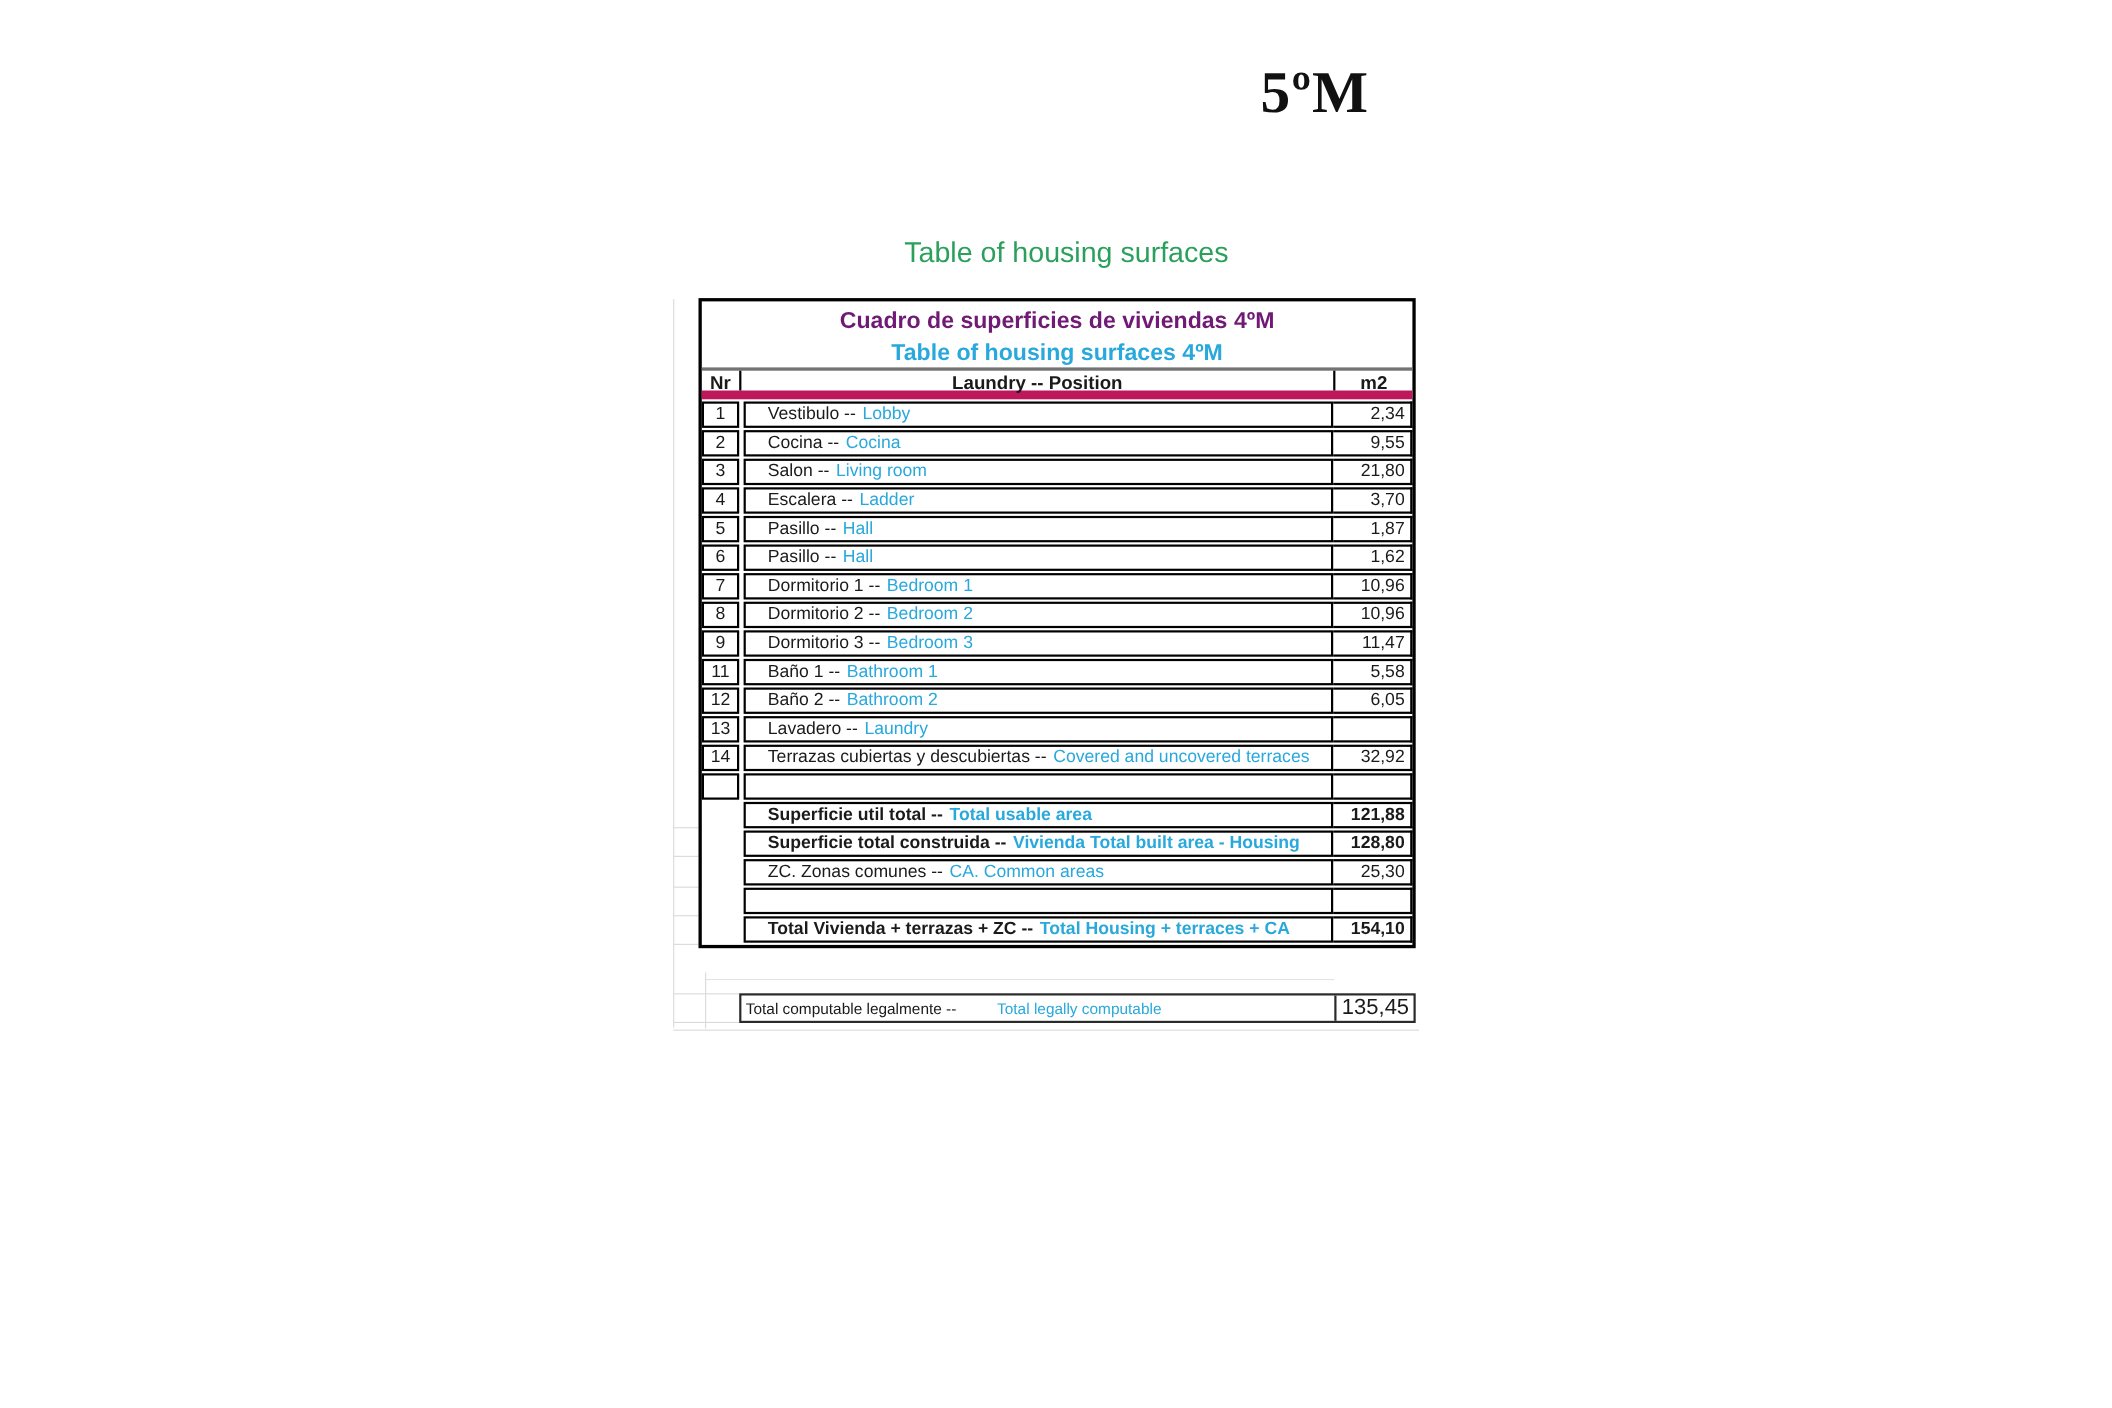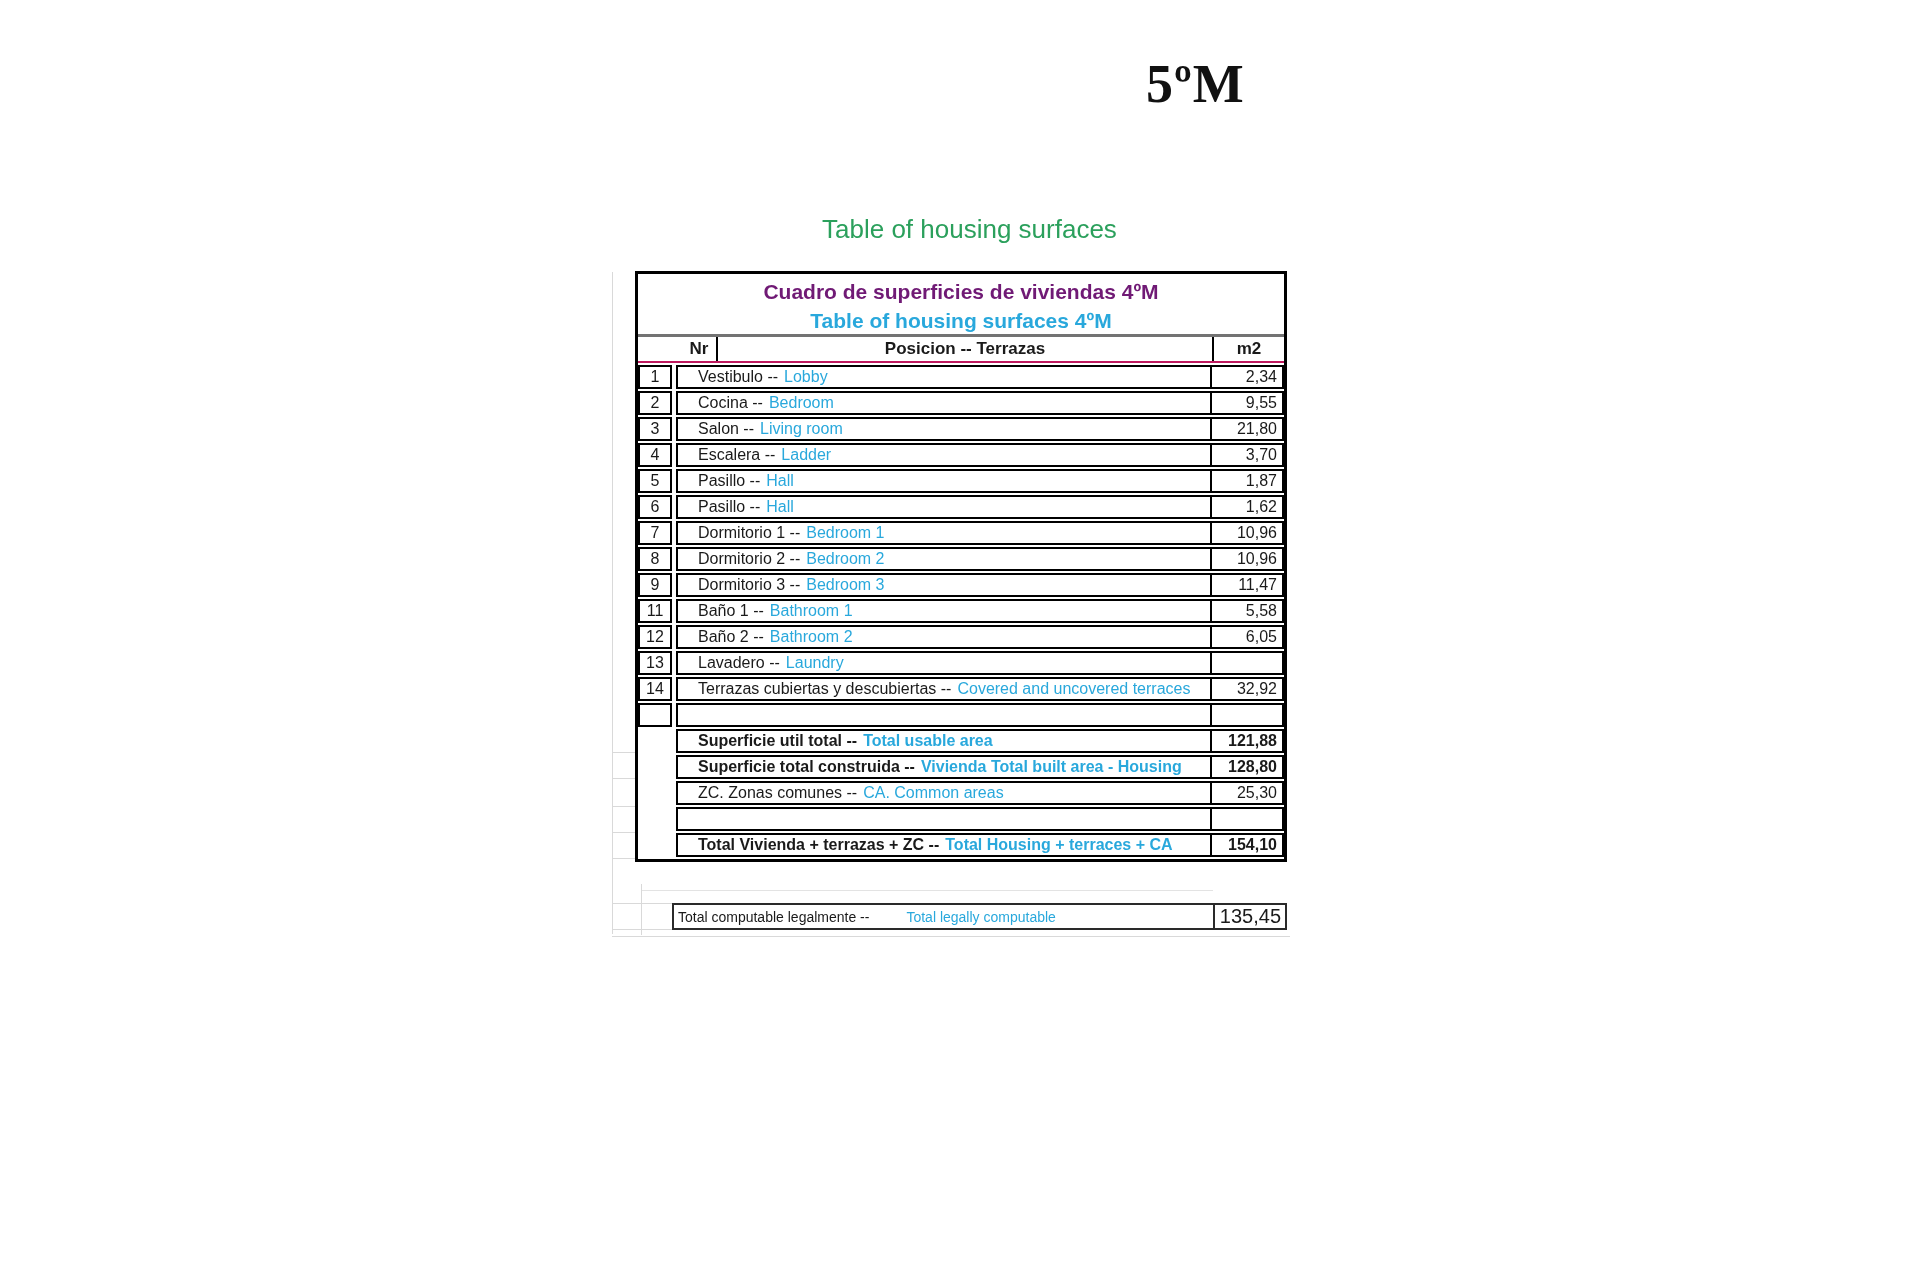--- a/index.html
+++ b/index.html
@@ -27,21 +27,21 @@
   }
   .t-title1 {
     height: 34px; line-height: 36px; text-align: center;
     font-size: 21px; font-weight: 700; color: #701a75;
   }
   .t-title2 {
     height: 29px; line-height: 26px; text-align: center;
     font-size: 21px; font-weight: 700; color: #29A8DC;
     border-bottom: 3px solid #737373;
   }
-  .t-header { display: flex; height: 26px; font-weight: 700; border-bottom: 2px solid #be185d; padding-left: 44px; }
+  .t-header { display: flex; height: 26px; font-weight: 700; border-bottom: 8px solid #be185d; }
   .t-header .c-nr  { width: 36px; border-right: 2px solid #000; text-align: center; line-height: 24px; font-size: 17px; }
   .t-header .c-pos { flex: 1; text-align: center; line-height: 24px; font-size: 17px; border-right: 2px solid #000; }
   .t-header .c-m2  { width: 70px; text-align: center; line-height: 24px; font-size: 17px; }
 
   .rows { padding-top: 2px; }
   .row { display: flex; height: 24px; margin-bottom: 2px; }
   .cell { display: flex; align-items: center; font-size: 16px; }
   .nr-cell {
     width: 34px; margin-right: 4px; border: 2px solid #000;
     justify-content: center;
@@ -93,37 +93,37 @@
 
 <div class="doc-title">5ºM</div>
 
 <div class="green-heading">Table of housing surfaces</div>
 
 <div class="main-table">
   <div class="t-title1">Cuadro de superficies de viviendas 4ºM</div>
   <div class="t-title2">Table of housing surfaces 4ºM</div>
   <div class="t-header">
     <div class="c-nr">Nr</div>
-    <div class="c-pos">Posicion -- Terrazas</div>
+    <div class="c-pos">Laundry -- Position</div>
     <div class="c-m2">m2</div>
   </div>
   <div class="rows" id="rows-container">
       <div class="row">
         <div class="cell nr-cell">1</div>
         <div class="cell pos-cell">
           <span class="es-text">Vestibulo --</span>
           <span class="en-text">Lobby</span>
         </div>
         <div class="cell m2-cell">2,34</div>
       </div>
       <div class="row">
         <div class="cell nr-cell">2</div>
         <div class="cell pos-cell">
           <span class="es-text">Cocina --</span>
-          <span class="en-text">Bedroom</span>
+          <span class="en-text">Cocina</span>
         </div>
         <div class="cell m2-cell">9,55</div>
       </div>
       <div class="row">
         <div class="cell nr-cell">3</div>
         <div class="cell pos-cell">
           <span class="es-text">Salon --</span>
           <span class="en-text">Living room</span>
         </div>
         <div class="cell m2-cell">21,80</div>

